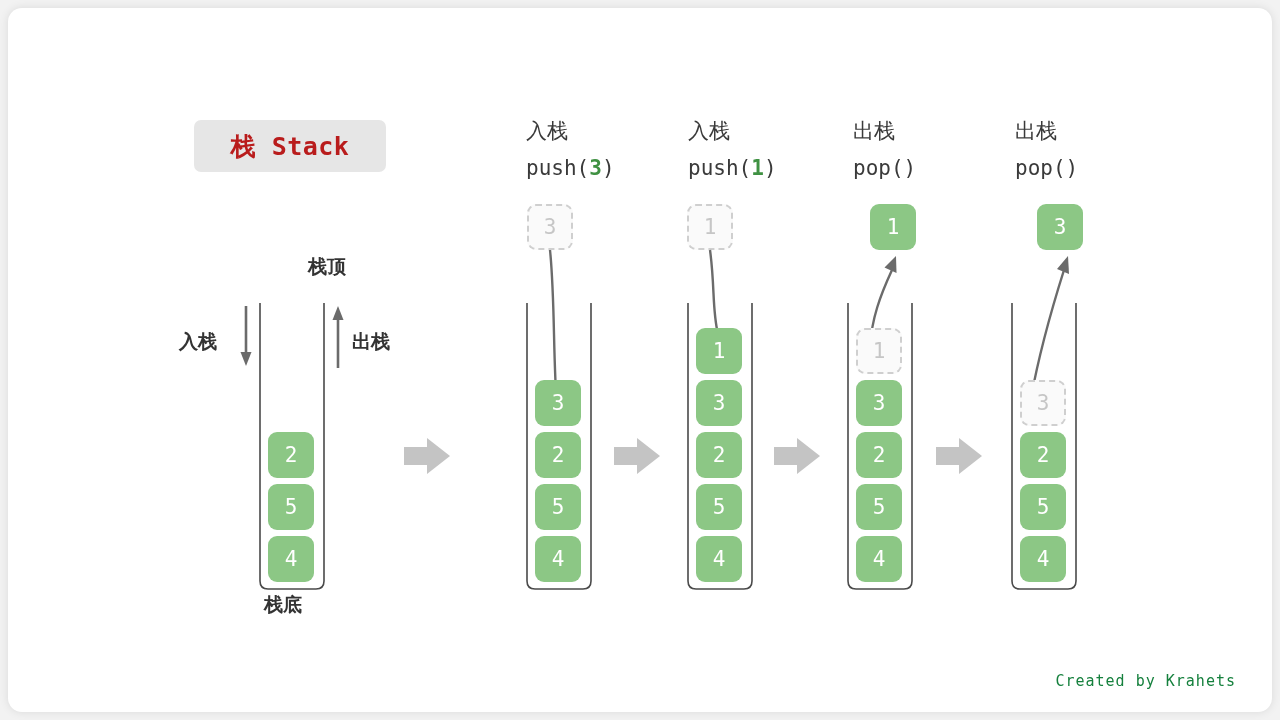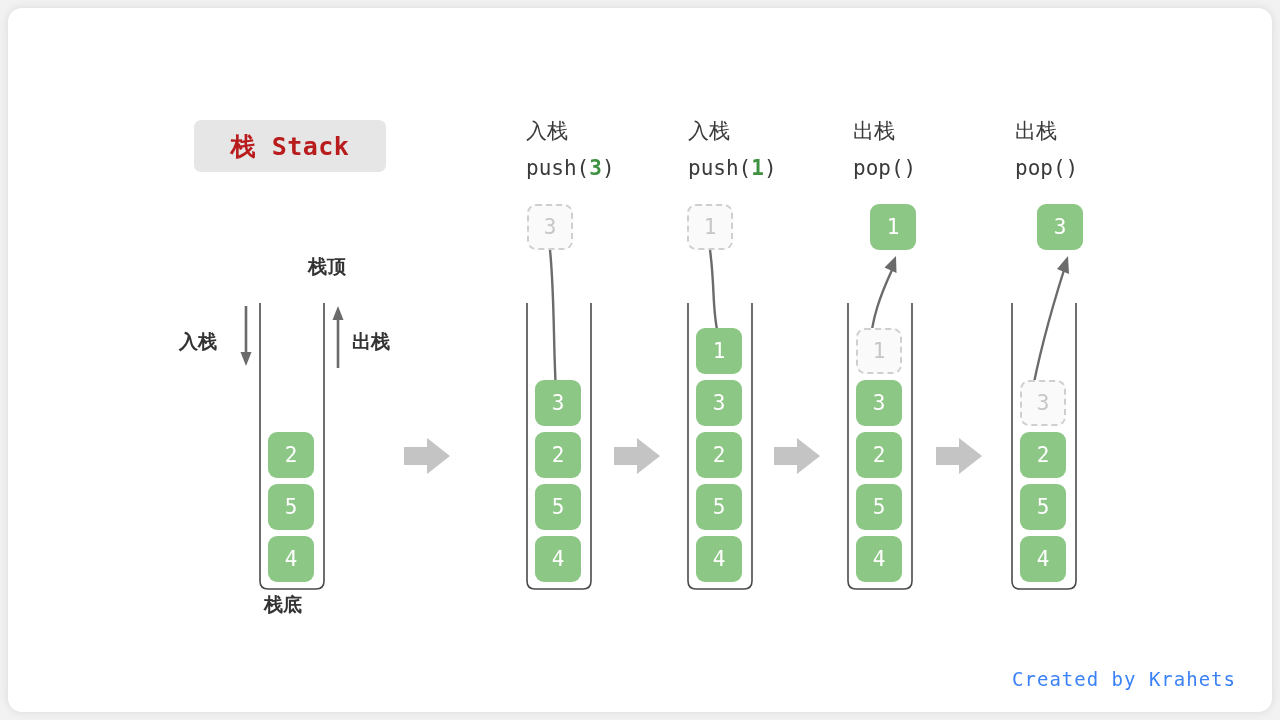--- a/index.html
+++ b/index.html
@@ -75,22 +75,22 @@
   .vbox.ghost {
     background: #fafafa;
     color: #c6c6c6;
     border: 2px dashed #cfcfcf;
   }
 
   
   #footer {
     right: 36px; bottom: 22px;
     font-family: "DejaVu Sans Mono", "Liberation Mono", monospace;
-    font-size: 19px;
-    color: #3b82f6;
+    font-size: 15px;
+    color: #15803d;
     letter-spacing: 1px;
     white-space: nowrap;
   }
   svg { overflow: visible; }
 </style>
 </head>
 <body>
 
 <div id="card">
 

